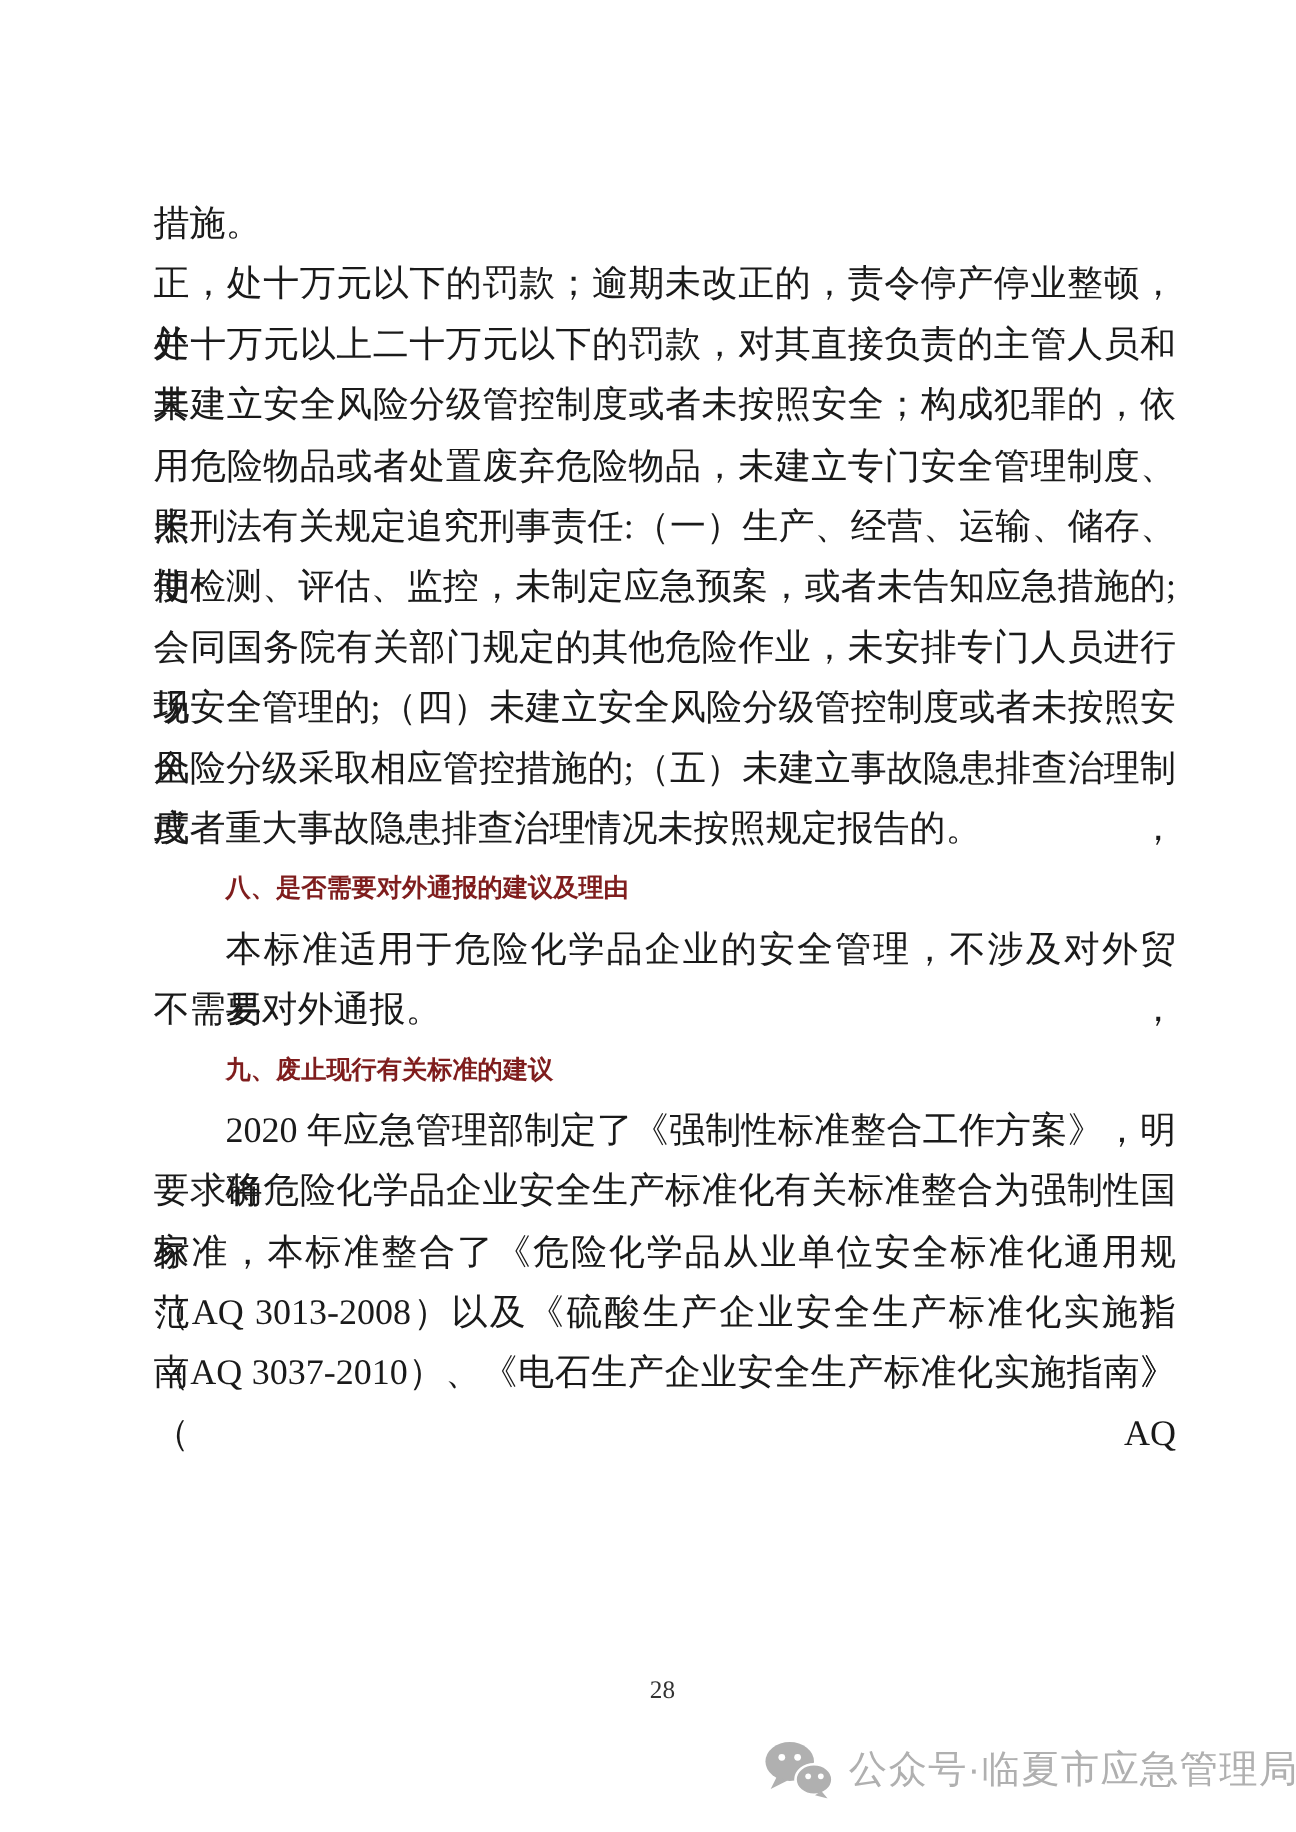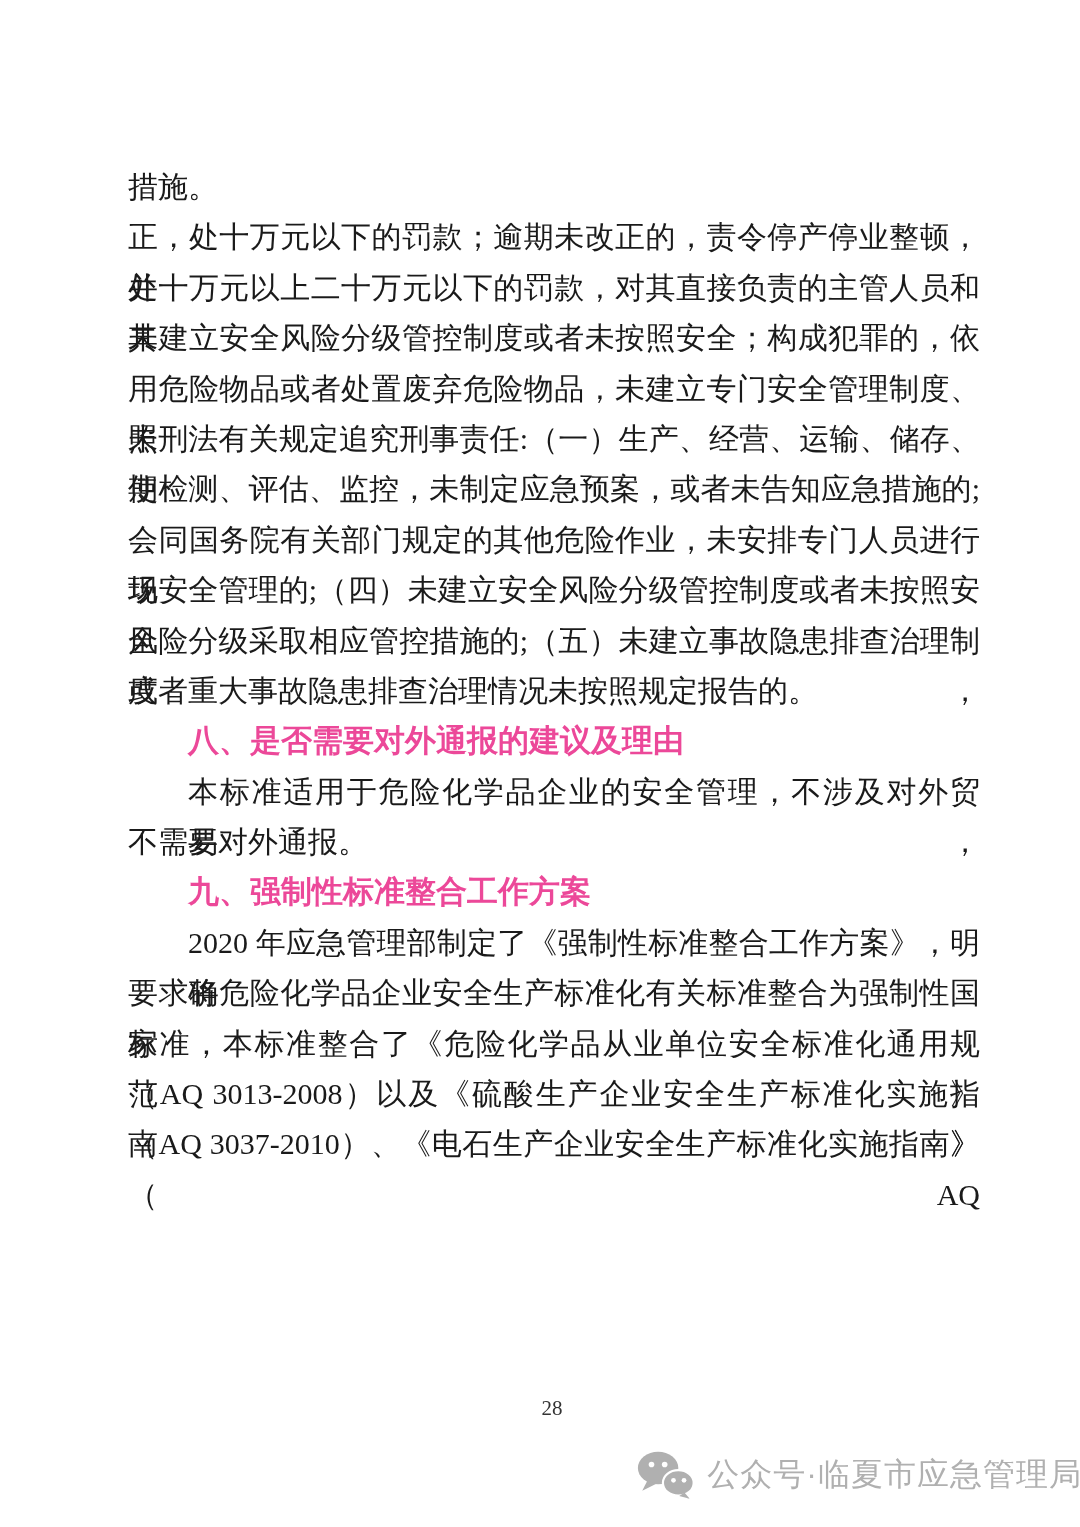--- a/index.html
+++ b/index.html
@@ -39,22 +39,22 @@
   }
   .line.indent {
     padding-left: 60px;
   }
   .line.indent.justify {
     width: 792px;
   }
   .line.heading {
     font-family: "Liberation Sans", "DejaVu Sans", sans-serif;
     font-weight: bold;
-    font-size: 31px;
-    color: #ec4899;
+    font-size: 21px;
+    color: #7f1d1d;
   }
   .page-number {
     position: absolute;
     top: 1396px;
     left: 0;
     width: 100%;
     text-align: center;
     font-size: 21px;
     color: #333333;
     font-family: "Liberation Serif", "DejaVu Serif", serif;
@@ -94,21 +94,21 @@
       <div class="line body justify">用危险物品或者处置废弃危险物品，未建立专门安全管理制度、未</div>
       <div class="line body justify">照刑法有关规定追究刑事责任:（一）生产、经营、运输、储存、使</div>
       <div class="line body justify">期检测、评估、监控，未制定应急预案，或者未告知应急措施的;</div>
       <div class="line body justify">会同国务院有关部门规定的其他危险作业，未安排专门人员进行现</div>
       <div class="line body justify">场安全管理的;（四）未建立安全风险分级管控制度或者未按照安全</div>
       <div class="line body justify">风险分级采取相应管控措施的;（五）未建立事故隐患排查治理制度，</div>
       <div class="line body">或者重大事故隐患排查治理情况未按照规定报告的。</div>
       <div class="line heading indent">八、是否需要对外通报的建议及理由</div>
       <div class="line body indent justify">本标准适用于危险化学品企业的安全管理，不涉及对外贸易，</div>
       <div class="line body">不需要对外通报。</div>
-      <div class="line heading indent">九、强制性标准整合工作方案</div>
+      <div class="line heading indent">九、废止现行有关标准的建议</div>
       <div class="line body indent justify">2020 年应急管理部制定了《强制性标准整合工作方案》，明确</div>
       <div class="line body justify">要求将危险化学品企业安全生产标准化有关标准整合为强制性国家</div>
       <div class="line body justify">标准，本标准整合了《危险化学品从业单位安全标准化通用规范》</div>
       <div class="line body justify">（AQ 3013-2008）以及《硫酸生产企业安全生产标准化实施指南》</div>
       <div class="line body justify">（AQ 3037-2010）、《电石生产企业安全生产标准化实施指南》（AQ</div>
     </div>
 
   <div class="page-number">28</div>
 
   <div class="watermark">

